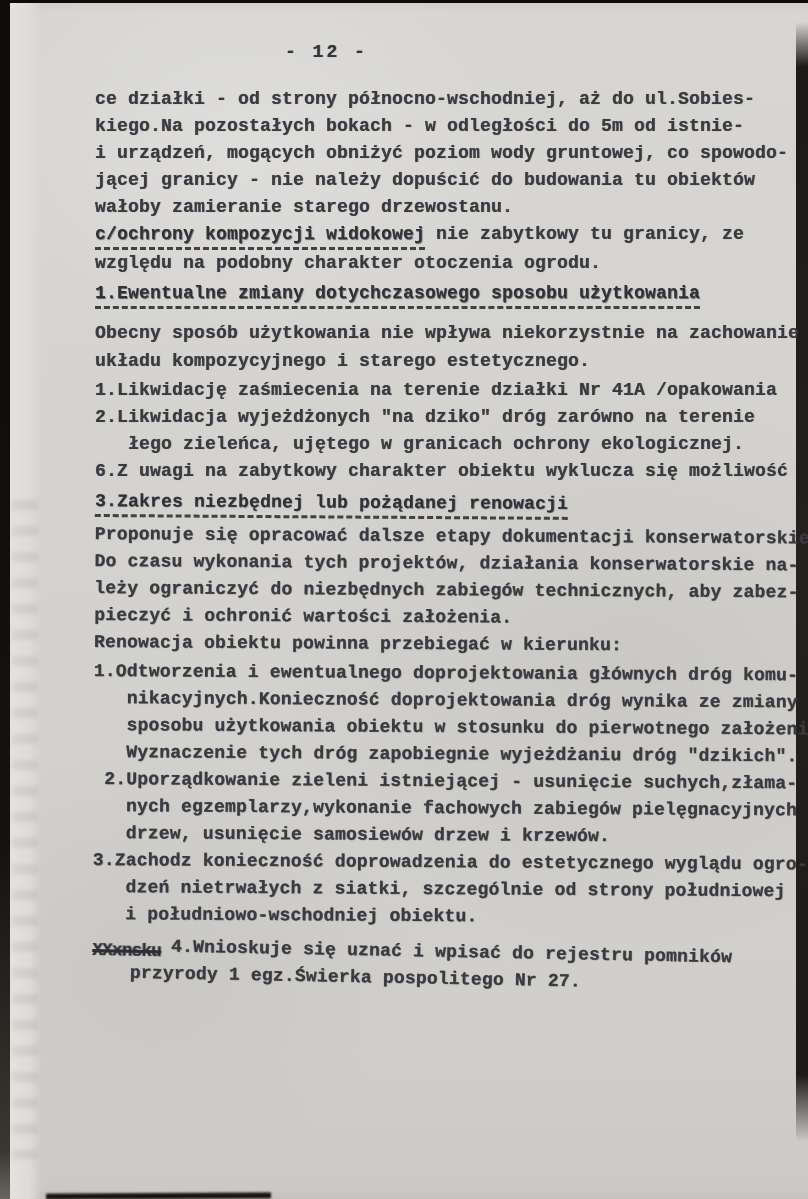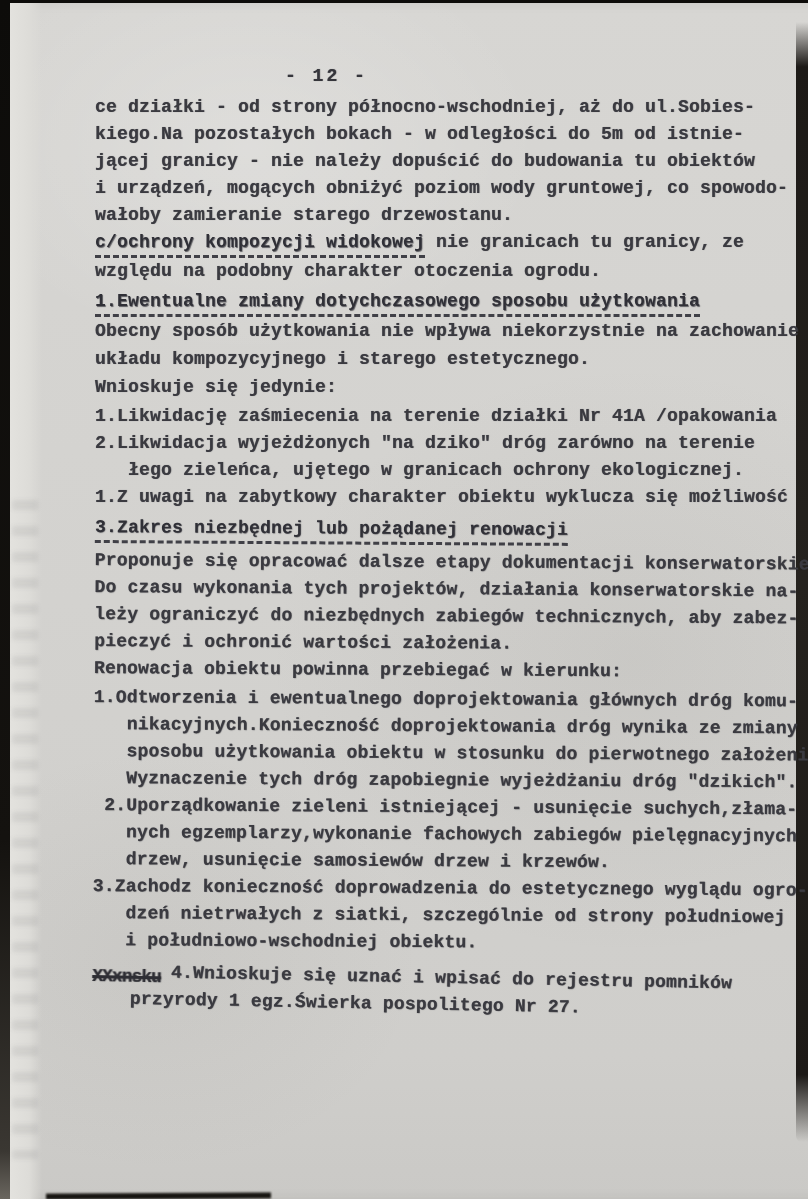--- a/index.html
+++ b/index.html
@@ -43,32 +43,32 @@
   
   .text-col{
     position:absolute;left:95px;top:0;width:690px;
     color:#3a3a40;font-size:18px;font-weight:bold;letter-spacing:.2px;
     text-shadow:0.5px 0.4px 0.8px rgba(56,56,62,.6), -0.3px 0 0.5px rgba(56,56,62,.35);
   }
   .ln{line-height:28px;white-space:pre;}
   .cont{padding-left:33px;}
   .ind1{padding-left:11px;}
   .ind4{padding-left:38px;}
-  .pagenum{padding-top:62px;padding-left:190px;line-height:28px;letter-spacing:3px;color:#35353b;}
-  .para1{margin-top:4px;}
+  .pagenum{padding-top:38px;padding-left:190px;line-height:28px;letter-spacing:3px;color:#35353b;}
+  .para1{margin-top:20px;}
   .para1 .ln{line-height:27px;}
   .para2 .ln{line-height:27px;}
   .heading{margin-top:2px;line-height:28px;}
   .heading .u2, .u{
     display:inline-block;line-height:24px;
     border-bottom:3px dashed rgba(48,48,55,.9);
     padding-bottom:1px;color:#303037;
     text-shadow:0.7px 0.5px 0.9px rgba(45,45,52,.7);
   }
-  .para3{}
+  .para3{margin-top:10px;}
   .list1{margin-top:2px;}
   .list1 .ln{line-height:27px;}
   .lower{transform:rotate(0.35deg);transform-origin:0 0;}
   .heading3{margin-top:2px;line-height:28px;}
   .para4{margin-top:4px;}
   .para4 .ln{line-height:27px;}
   .list2{margin-top:2px;}
   .list2 .ln{line-height:27px;}
   .item4{margin-top:4px;transform:rotate(0.75deg);transform-origin:0 50%;}
   .item4 .ln{line-height:27px;}
@@ -90,50 +90,49 @@
 <div class="edge-right"></div>
 <div class="smudge-bottom"></div>
 
 <div class="text-col">
 
   <div class="ln pagenum">- 12 -</div>
 
   <div class="para1">
     <div class="ln">ce działki - od strony północno-wschodniej, aż do ul.Sobies-</div>
     <div class="ln">kiego.Na pozostałych bokach - w odległości do 5m od istnie-</div>
+    <div class="ln">i urządzeń, mogących obniżyć poziom wody gruntowej, co spowodo-</div>
     <div class="ln">jącej granicy - nie należy dopuścić do budowania tu obiektów</div>
-    <div class="ln">i urządzeń, mogących obniżyć poziom wody gruntowej, co spowodo-</div>
     <div class="ln">wałoby zamieranie starego drzewostanu.</div>
   </div>
 
   <div class="para2">
-    <div class="ln"><span class="u">c/ochrony kompozycji widokowej</span><span> nie granicach tu granicy, ze</span></div>
+    <div class="ln"><span class="u">c/ochrony kompozycji widokowej</span><span> nie zabytkowy tu granicy, ze</span></div>
     <div class="ln">względu na podobny charakter otoczenia ogrodu.</div>
   </div>
 
   <div class="heading">
     <span class="u2">1.Ewentualne zmiany dotychczasowego sposobu użytkowania</span>
   </div>
 
   <div class="para3">
     <div class="ln">Obecny sposób użytkowania nie wpływa niekorzystnie na zachowanie</div>
     <div class="ln">układu kompozycyjnego i starego estetycznego.</div>
-    <div class="ln">Wnioskuje się jedynie:</div>
   </div>
 
   <div class="list1">
     <div>
       <div class="ln">1.Likwidację zaśmiecenia na terenie działki Nr 41A /opakowania</div>
     </div>
     <div>
       <div class="ln">2.Likwidacja wyjeżdżonych "na dziko" dróg zarówno na terenie</div>
       <div class="ln cont">łego zieleńca, ujętego w granicach ochrony ekologicznej.</div>
     </div>
     <div>
-      <div class="ln">1.Z uwagi na zabytkowy charakter obiektu wyklucza się możliwość</div>
+      <div class="ln">6.Z uwagi na zabytkowy charakter obiektu wyklucza się możliwość</div>
     </div>
   </div>
 
   <div class="lower">
 
     <div class="heading3 heading">
       <span class="u2">3.Zakres niezbędnej lub pożądanej renowacji</span>
     </div>
 
     <div class="para4">

